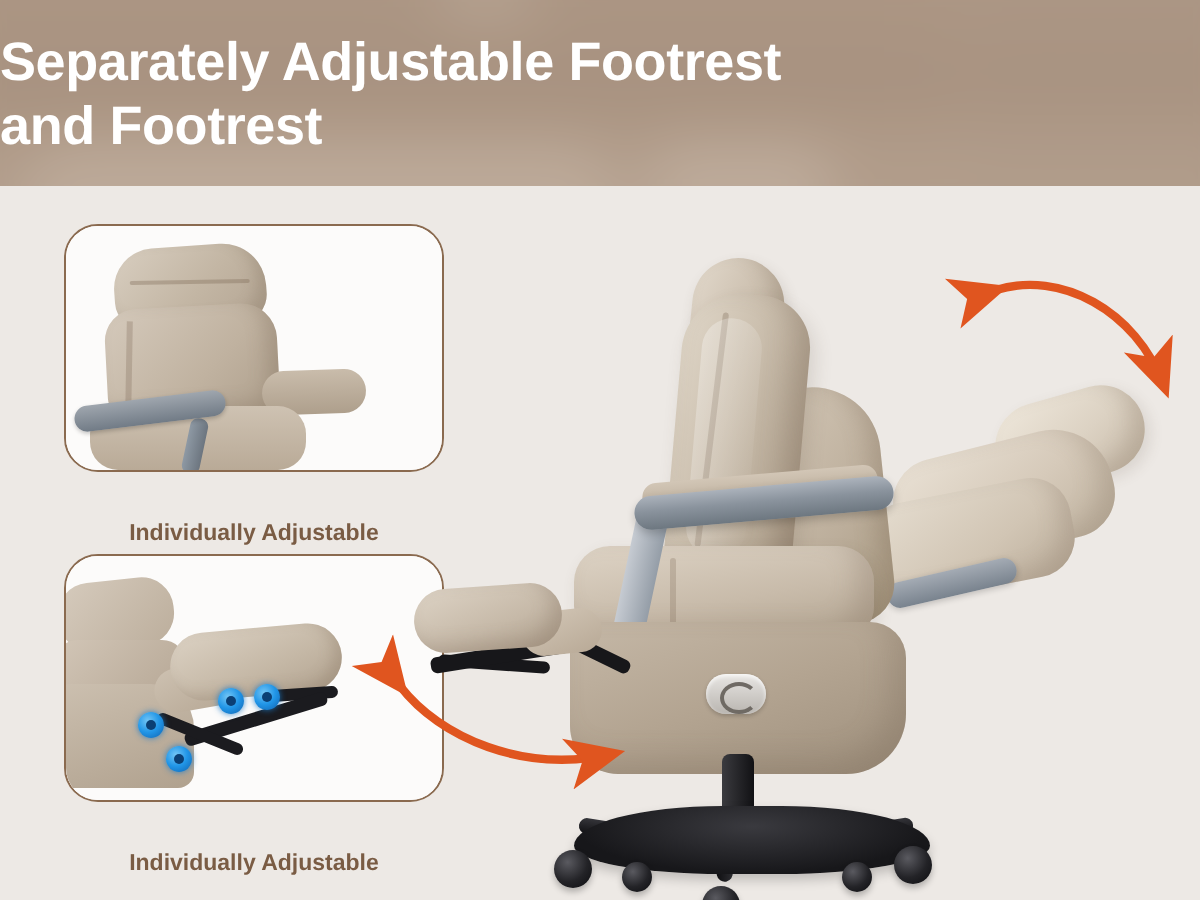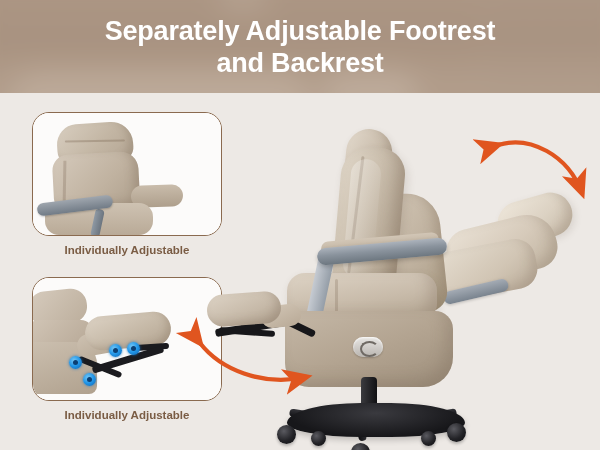--- a/index.html
+++ b/index.html
@@ -27,40 +27,40 @@
       rgba(120,96,76,.13) 5px,rgba(120,96,76,.13) 12px);}
   .hdr-bed{position:absolute;left:40px;bottom:-18px;width:300px;height:70px;
     border-radius:30px 30px 0 0;background:rgba(226,213,200,.72);}
   .hdr-pillow{position:absolute;left:352px;bottom:6px;width:96px;height:46px;
     border-radius:26px;background:rgba(233,222,210,.65);}
   .hdr-lamp{position:absolute;left:250px;top:4px;width:46px;height:40px;
     border-radius:8px;background:rgba(236,226,214,.35);}
   .hdr-tint{position:absolute;inset:0;background:rgba(168,146,128,.55);}
   .title{
     position:absolute;left:0;top:16px;width:600px;
-    text-align:center;color:#FFFFFF;
+    text-align:left;color:#FFFFFF;
     font-size:27px;font-weight:bold;line-height:1.18;
     letter-spacing:-.2px;
   }
   .title .l2{display:block;}
 
   
   .body-area{position:absolute;left:0;top:93px;width:600px;height:357px;background:#EDE9E5;}
 
   
   .feature{position:absolute;width:190px;}
   .f1{left:32px;top:112px;}
   .f2{left:32px;top:277px;}
   .frame{
     position:relative;width:188px;height:122px;
     border:1.4px solid #8A6A4F;border-radius:17px;
     background:#FFFFFF;overflow:hidden;
   }
   .caption{
-    margin-top:7px;width:190px;text-align:center;
+    margin-top:24px;width:190px;text-align:center;
     color:#7A5C44;font-size:11.5px;font-weight:bold;line-height:1.35;
   }
   .caption .c2{display:block;}
 
   
   .bk-wrap{position:absolute;inset:0;background:#FCFBFA;}
   .bk-head{position:absolute;left:24px;top:10px;width:76px;height:40px;
     border-radius:20px 22px 14px 14px;
     background:linear-gradient(135deg,#D8CEC0 0%,#C3B6A4 55%,#B3A492 100%);
     box-shadow:inset -5px -4px 7px rgba(120,102,82,.25);transform:rotate(-4deg);}
@@ -214,21 +214,21 @@
       <div class="hdr-wall"></div>
       <div class="hdr-floor"></div>
       <div class="hdr-curtain"></div>
       <div class="hdr-bed"></div>
       <div class="hdr-pillow"></div>
       <div class="hdr-lamp"></div>
     </div>
     <div class="hdr-tint"></div>
     <div class="title">
       <span>Separately Adjustable Footrest</span>
-      <span class="l2">and Backrest</span>
+      <span class="l2">and Footrest</span>
     </div>
   </div>
 
   <div class="body-area"></div>
 
   <div class="feature f1">
     <div class="frame">
       <div class="bk-wrap">
         <div class="bk-head"></div>
         <div class="bk-back"></div>

